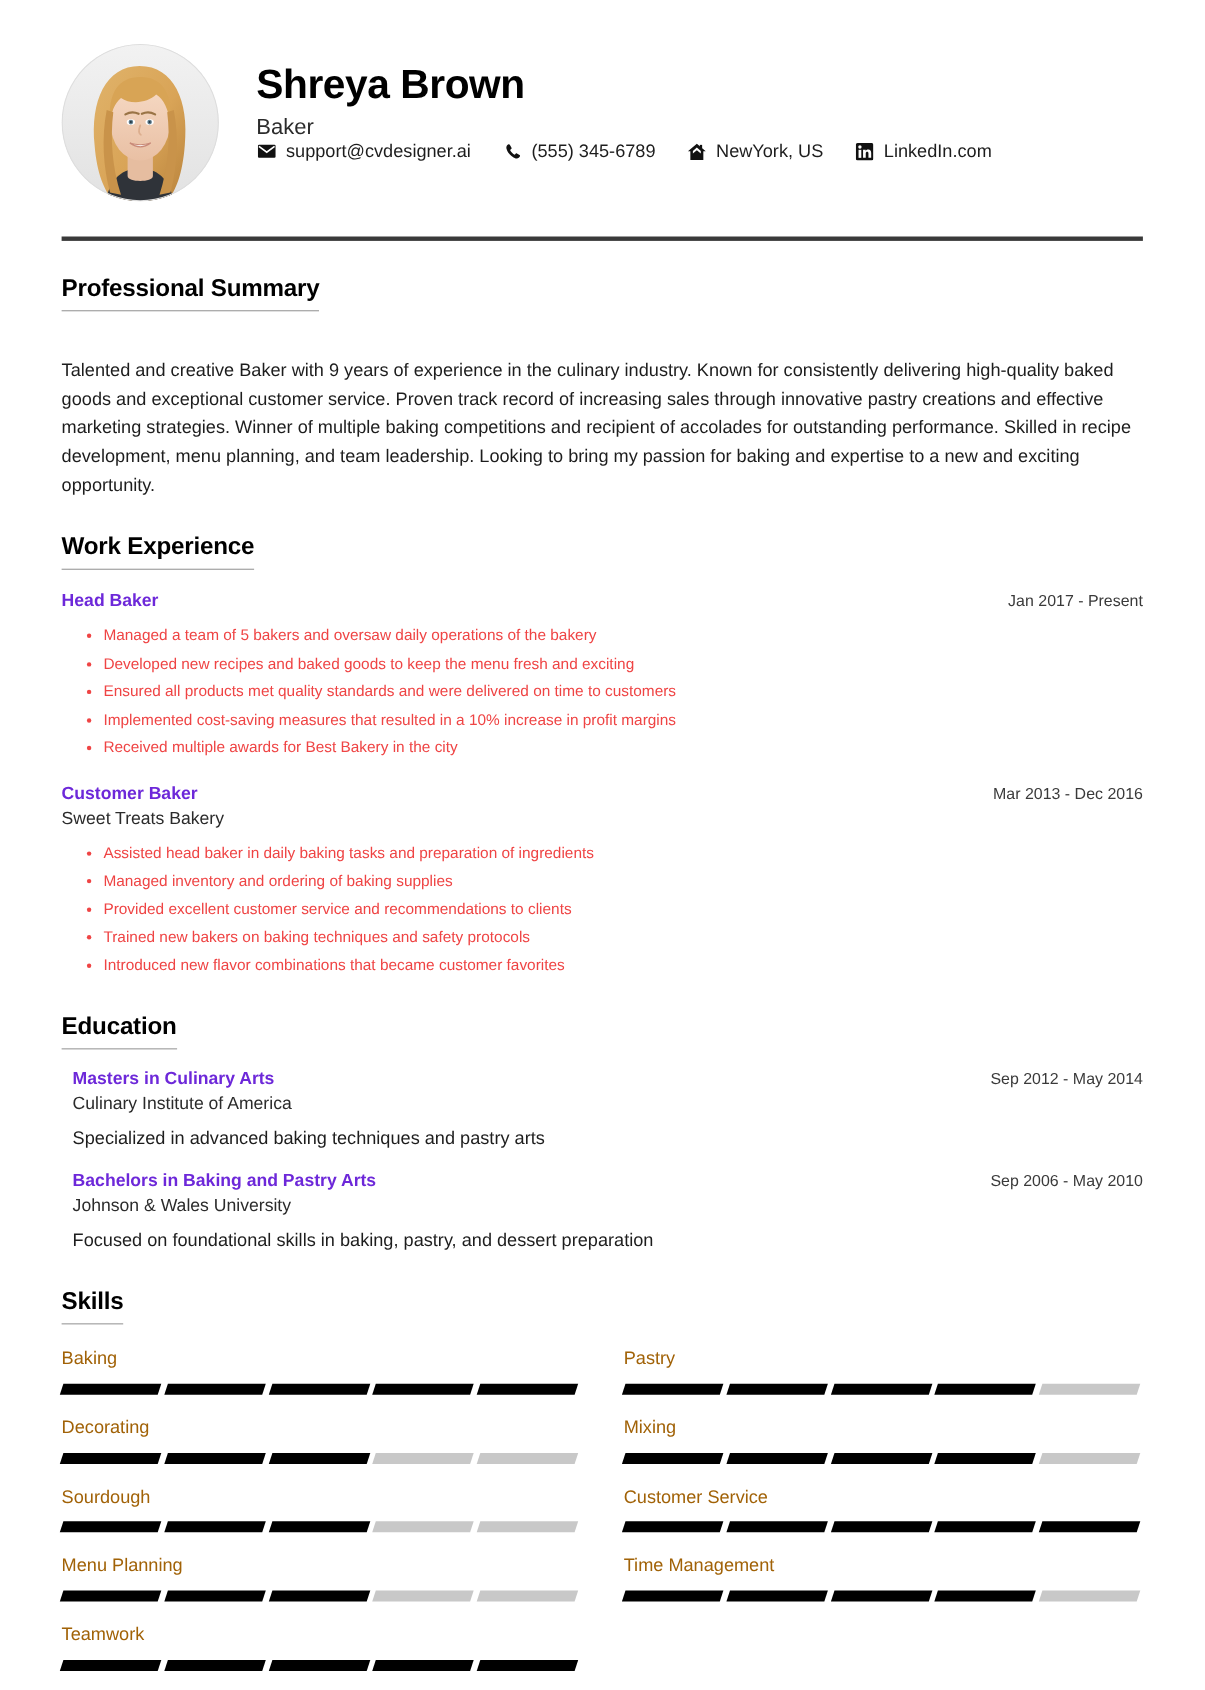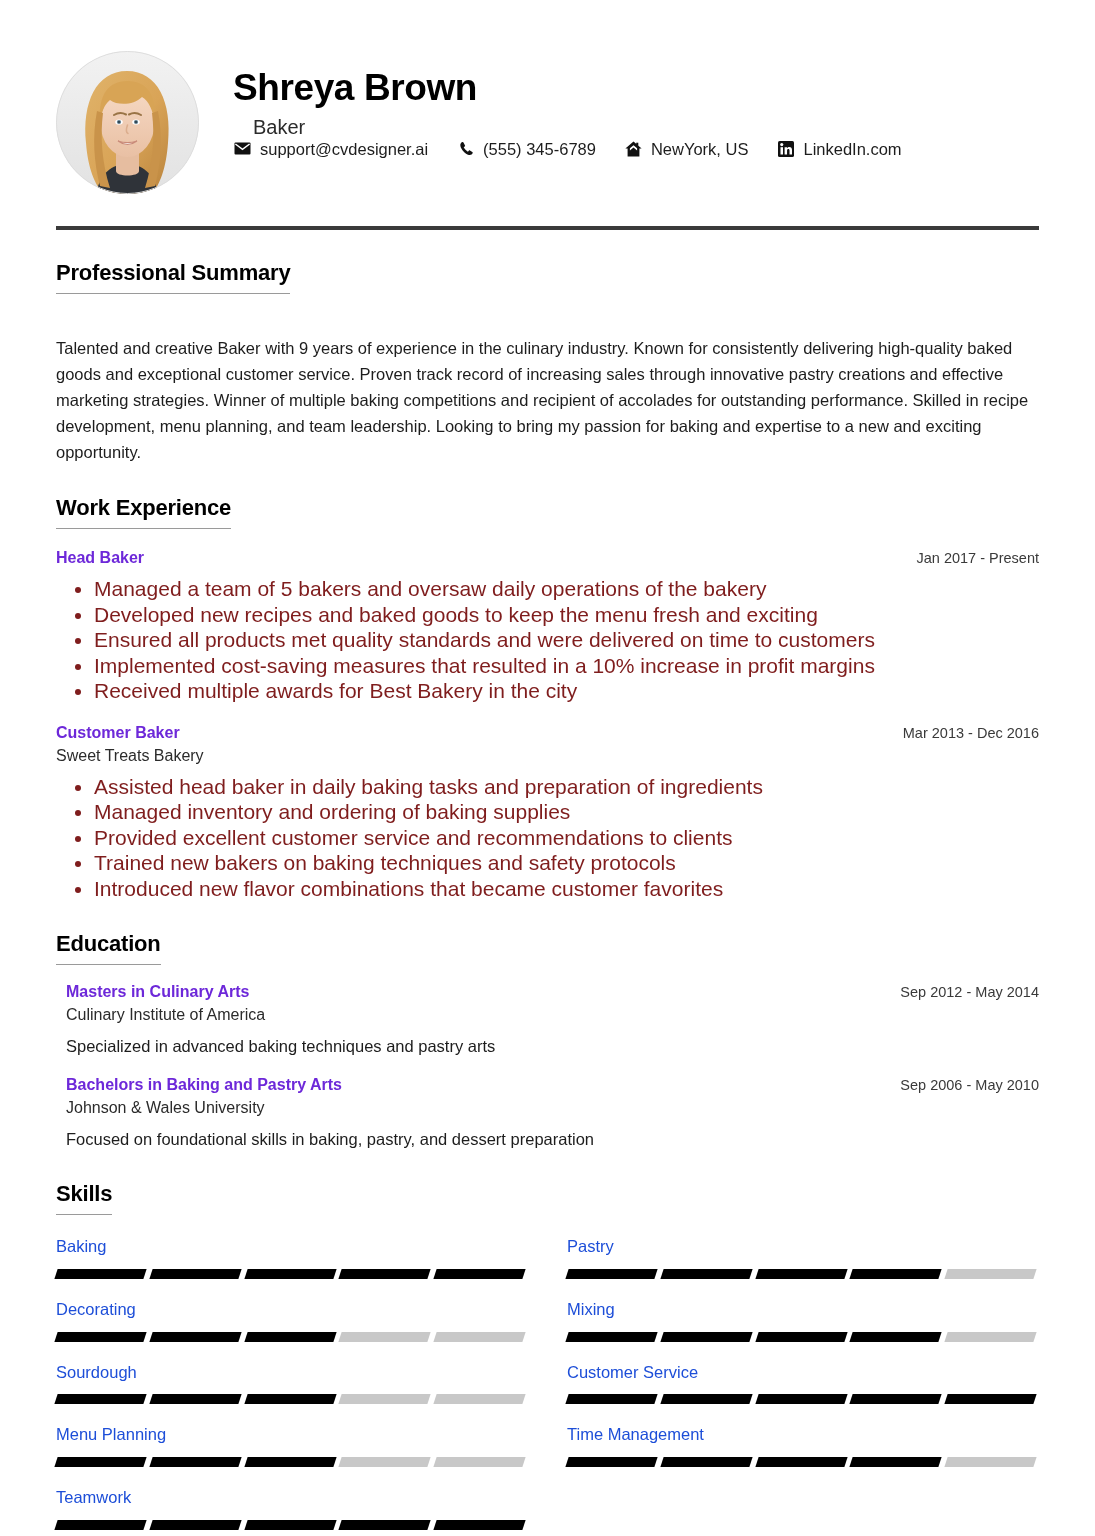--- a/index.html
+++ b/index.html
@@ -3,33 +3,33 @@
 <meta charset="utf-8">
 <style>
   * { margin:0; padding:0; box-sizing:border-box; }
   html, body {
     width:1095px; height:1536px;
     background:#ffffff;
     font-family:"Liberation Sans", sans-serif;
     color:#1a1a1a;
     -webkit-font-smoothing:antialiased;
   }
-  .page { position:relative; width:1095px; height:1536px; padding:15px 56px; }
+  .page { position:relative; width:1095px; height:1536px; padding:4px 56px; }
 
   
   .header { display:flex; align-items:flex-start; padding-top:36px; }
   .avatar {
     width:143px; height:143px; border-radius:50%;
     flex:0 0 143px; overflow:hidden; position:relative;
     background:#e9e9e9;
   }
   .avatar svg { display:block; width:100%; height:100%; }
   .head-right { padding-left:34px; padding-top:18px; flex:1; }
   .name { font-size:37px; font-weight:bold; letter-spacing:-0.4px; line-height:1.04; color:#000; }
-  .role { font-size:20px; font-weight:normal; color:#2b2b2b; margin-top:8px; line-height:1.2;margin-left:20px; }
+  .role { font-size:20px; font-weight:normal; color:#2b2b2b; margin-top:8px; line-height:1.2; }
   .contacts { display:flex; align-items:center; flex-wrap:wrap; font-size:16.5px; color:#1d1d1d; }
   .contact { display:flex; align-items:center; margin-right:28px; }
   .contact:last-child { margin-right:0; }
   .c-icon { width:19px; height:19px; display:flex; align-items:center; justify-content:center; margin-right:8px; flex:0 0 19px; }
   .c-icon svg { display:block; }
   .c-text { line-height:1; }
 
   .rule { height:4px; background:#3a3a3a; margin-top:32px; }
 
   
@@ -45,35 +45,35 @@
     margin-top:41px; font-size:16.5px; line-height:26px; color:#1d1d1d;
     max-width:990px;
   }
 
   .entry { margin-top:20px; }
   .entry-top { display:flex; justify-content:space-between; align-items:baseline; }
   .entry-title { font-size:16px; font-weight:bold; color:#6d28d9; }
   .entry-date { font-size:14.5px; color:#3a3a3a; white-space:nowrap; padding-left:18px; }
   .entry-org { font-size:16px; color:#2b2b2b; margin-top:5px; }
   .bullets { margin-top:9px; padding-left:38px; }
-  .bullets li { font-size:21px; line-height:25.5px; color:#7f1d1d; }
+  .bullets li { font-size:14px; line-height:25.5px; color:#ef4444; }
 
   .edu-entry { margin-top:18px;margin-left:10px; }
   .edu-desc { font-size:16.5px; color:#1d1d1d; margin-top:10px; line-height:24px; }
 
   
   .skills-grid {
     margin-top:22px;
     display:grid;
     grid-template-columns:511px 1fr;
     column-gap:0px;
     row-gap:0px;
   }
   .skill { margin-bottom:21px; }
-  .skill-name { font-size:16.5px; color:#1d4ed8; line-height:1.2; }
+  .skill-name { font-size:16.5px; color:#a16207; line-height:1.2; }
   .bar { display:flex; margin-top:12px; width:468px; height:10px; }
   .seg {
     flex:1; height:10px; margin-right:6px;
     transform:skewX(-18deg);
     background:#c8c8c8;
   }
   .seg:last-child { margin-right:0; }
   .seg.on { background:#000000; }
 
   ul { list-style-type:disc; }

